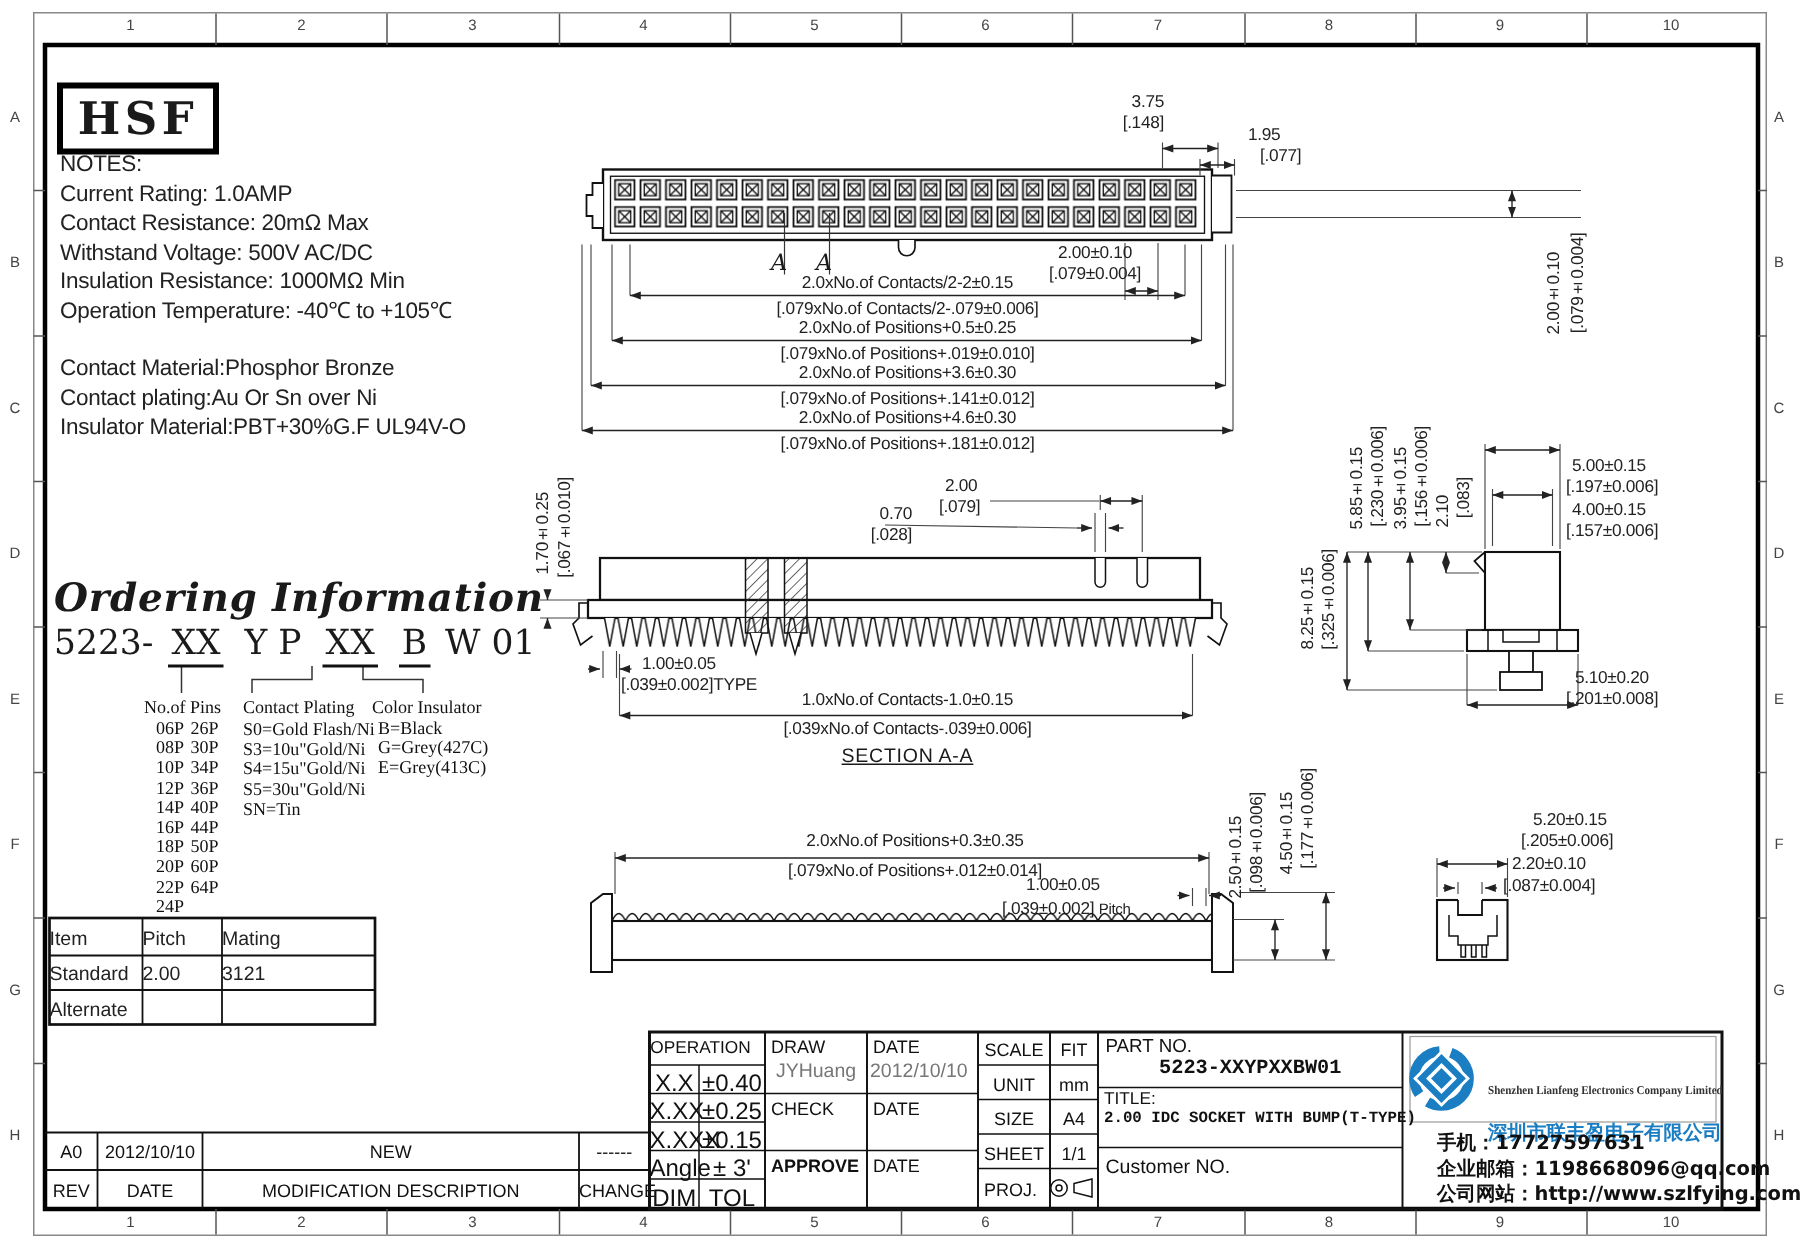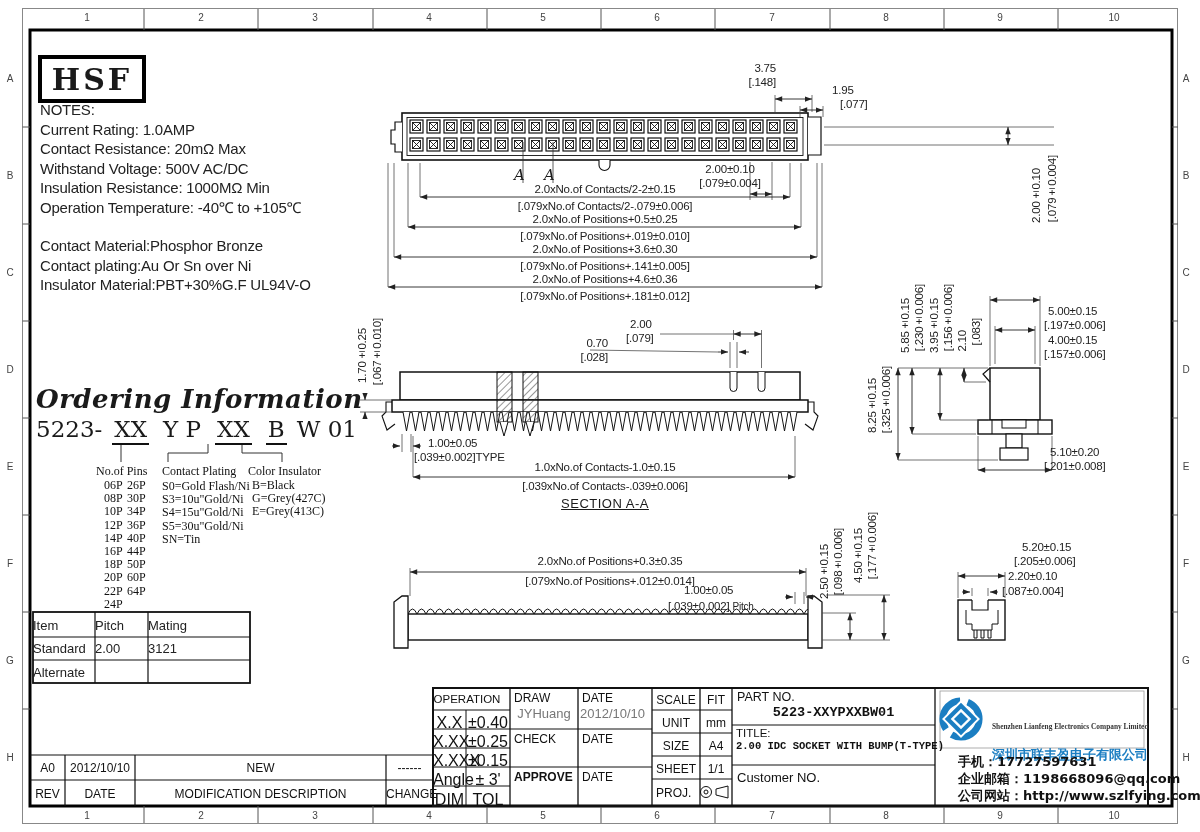--- a/index.html
+++ b/index.html
@@ -316,22 +316,22 @@
   <div class="t dim tc" style="left:678px;top:177px;width:104px;">[.079±0.004]</div>
   <div class="t dim vt" style="left:1030px;top:168px;">2.00±0.10</div>
   <div class="t dim vt" style="left:1046px;top:155px;">[.079±0.004]</div>
   <div class="t alabel" style="left:514px;top:166px;">A</div>
   <div class="t alabel" style="left:544px;top:166px;">A</div>
   <div class="t dim tc" style="left:375px;top:183px;width:460px;">2.0xNo.of Contacts/2-2±0.15</div>
   <div class="t dim tc" style="left:375px;top:200px;width:460px;">[.079xNo.of Contacts/2-.079±0.006]</div>
   <div class="t dim tc" style="left:375px;top:213px;width:460px;">2.0xNo.of Positions+0.5±0.25</div>
   <div class="t dim tc" style="left:375px;top:230px;width:460px;">[.079xNo.of Positions+.019±0.010]</div>
   <div class="t dim tc" style="left:375px;top:243px;width:460px;">2.0xNo.of Positions+3.6±0.30</div>
-  <div class="t dim tc" style="left:375px;top:260px;width:460px;">[.079xNo.of Positions+.141±0.005]</div>
-  <div class="t dim tc" style="left:375px;top:273px;width:460px;">2.0xNo.of Positions+4.6±0.36</div>
+  <div class="t dim tc" style="left:375px;top:260px;width:460px;">[.079xNo.of Positions+.141±0.012]</div>
+  <div class="t dim tc" style="left:375px;top:273px;width:460px;">2.0xNo.of Positions+4.6±0.30</div>
   <div class="t dim tc" style="left:375px;top:290px;width:460px;">[.079xNo.of Positions+.181±0.012]</div>
 
   <div class="t dim vt" style="left:356px;top:328px;">1.70±0.25</div>
   <div class="t dim vt" style="left:371px;top:318px;">[.067±0.010]</div>
   <div class="t dim tr" style="left:552px;top:337px;width:56px;">0.70</div>
   <div class="t dim tr" style="left:540px;top:351px;width:68px;">[.028]</div>
   <div class="t dim" style="left:630px;top:318px;">2.00</div>
   <div class="t dim" style="left:626px;top:332px;">[.079]</div>
   <div class="t dim" style="left:428px;top:437px;">1.00±0.05</div>
   <div class="t dim" style="left:414px;top:451px;">[.039±0.002]TYPE</div>

